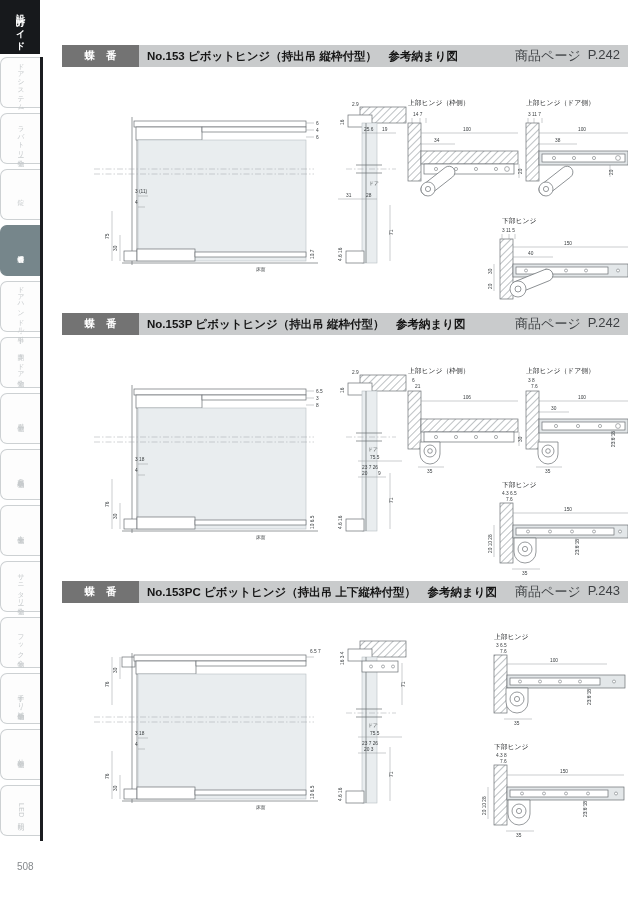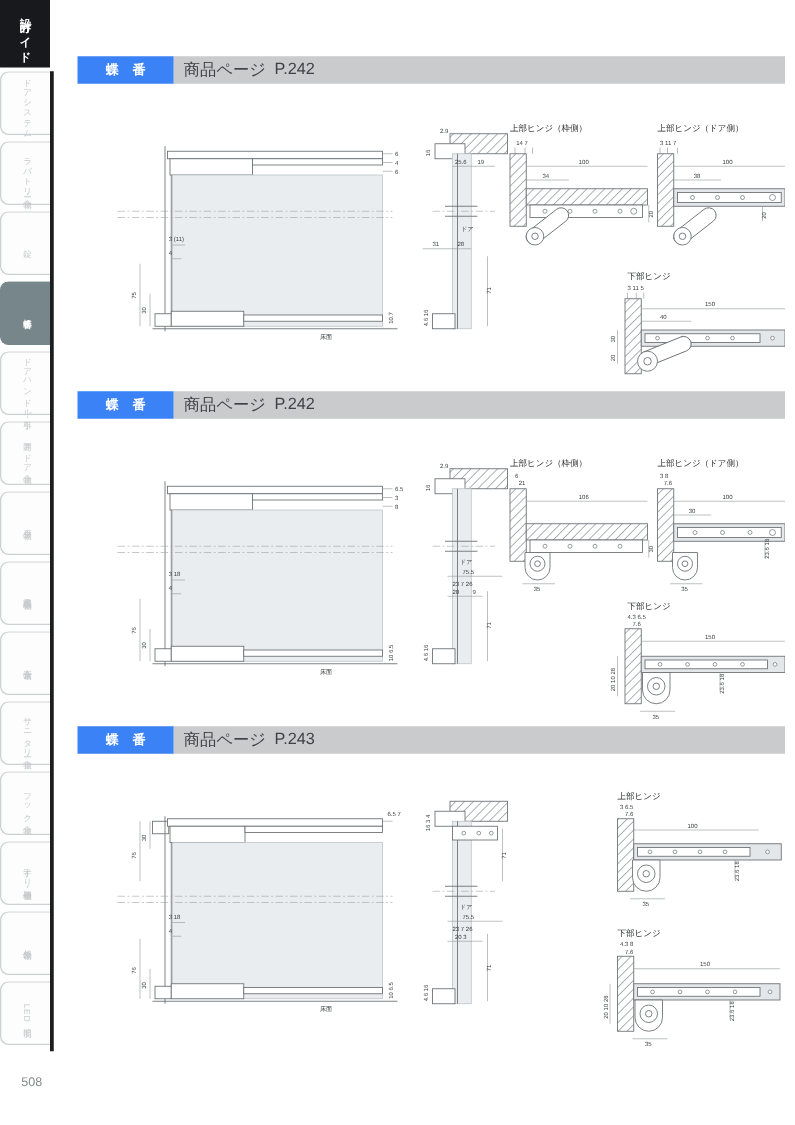--- a/index.html
+++ b/index.html
@@ -17,21 +17,21 @@
        border-radius:7px 0 0 7px;display:flex;align-items:center;justify-content:center}
   .tab .vtext{writing-mode:vertical-rl;font-size:6.8px;color:#c6cacc;letter-spacing:.5px;white-space:nowrap}
   .tab.active{background:#76868b;border-color:#76868b}
   .tab.active .vtext{color:#ffffff;font-weight:bold}
   .page-num{position:absolute;left:17px;bottom:28px;font-size:10px;color:#85898c}
 
   
   .sec{position:absolute;left:62px;width:566px}
   #sec1{top:45px}#sec2{top:313px}#sec3{top:581px}
   .hdr{display:flex;height:22px}
-  .hdr .tag{width:73px;background:#3b82f6;color:#fff;font-size:10.5px;font-weight:bold;
+  .hdr .tag{width:73px;background:#737373;color:#fff;font-size:10.5px;font-weight:bold;
             display:flex;align-items:center;justify-content:center;letter-spacing:4px;padding-left:4px}
   .hdr .bar{flex:1;background:#c9cbcc;display:flex;align-items:center;justify-content:space-between;padding:0 8px}
   .hdr .title{font-size:11.5px;font-weight:bold;color:#151515;margin:0;white-space:nowrap}
   .hdr .pp{font-size:13px;color:#3f4245;display:flex;gap:7px;white-space:nowrap}
   .fig{margin-top:22px;margin-left:28px}
 
   
   svg text{font-family:"Liberation Sans","DejaVu Sans",sans-serif}
   .ln{fill:none;stroke:#6b7074;stroke-width:.7}
   .lnf{fill:#ffffff;stroke:#6b7074;stroke-width:.7}
@@ -94,20 +94,21 @@
         <span class="vtext">LED照明</span>
       </div>
     </div>
 </aside>
 <div class="page-num">508</div>
 
 <section class="sec" id="sec1">
   <div class="hdr">
     <div class="tag">蝶 番</div>
     <div class="bar">
+      <h2 class="title">No.153 ピボットヒンジ（持出吊 縦枠付型）　参考納まり図</h2>
       <div class="pp">
         <span>商品ページ</span>
         <span>P.242</span>
       </div>
     </div>
   </div>
   <div class="fig">
   <svg width="538" height="224" viewBox="0 0 538 224">
     <defs>
       <pattern id="h1" patternUnits="userSpaceOnUse" width="5" height="5" patternTransform="rotate(45)">
@@ -252,20 +253,21 @@
           <circle class="ln" cx="28" cy="72" r="3"></circle>
     </g>
   </svg>
   </div>
 </section>
 
 <section class="sec" id="sec2">
   <div class="hdr">
     <div class="tag">蝶 番</div>
     <div class="bar">
+      <h2 class="title">No.153P ピボットヒンジ（持出吊 縦枠付型）　参考納まり図</h2>
       <div class="pp">
         <span>商品ページ</span>
         <span>P.242</span>
       </div>
     </div>
   </div>
   <div class="fig">
   <svg width="538" height="224" viewBox="0 0 538 224">
     <defs>
       <pattern id="h2" patternUnits="userSpaceOnUse" width="5" height="5" patternTransform="rotate(45)">
@@ -399,20 +401,21 @@
       <text class="dt" x="32" y="94">35</text>
     </g>
   </svg>
   </div>
 </section>
 
 <section class="sec" id="sec3">
   <div class="hdr">
     <div class="tag">蝶 番</div>
     <div class="bar">
+      <h2 class="title">No.153PC ピボットヒンジ（持出吊 上下縦枠付型）　参考納まり図</h2>
       <div class="pp">
         <span>商品ページ</span>
         <span>P.243</span>
       </div>
     </div>
   </div>
   <div class="fig">
   <svg width="538" height="240" viewBox="0 0 538 240">
     <defs>
       <pattern id="h3" patternUnits="userSpaceOnUse" width="5" height="5" patternTransform="rotate(45)">

